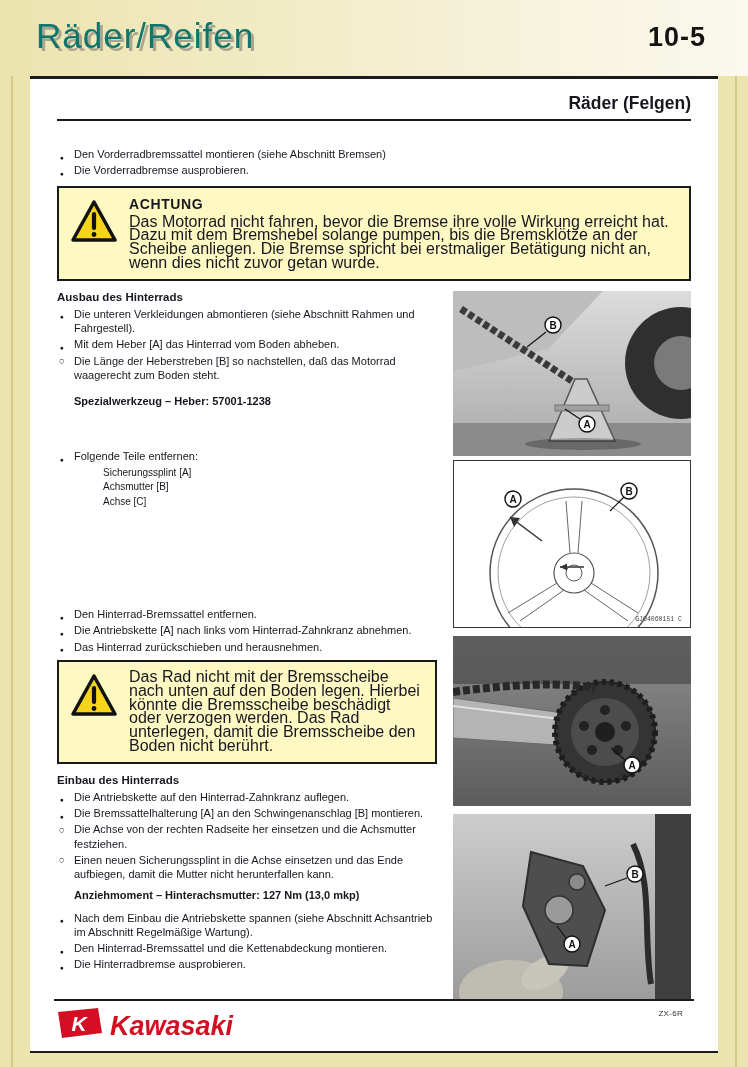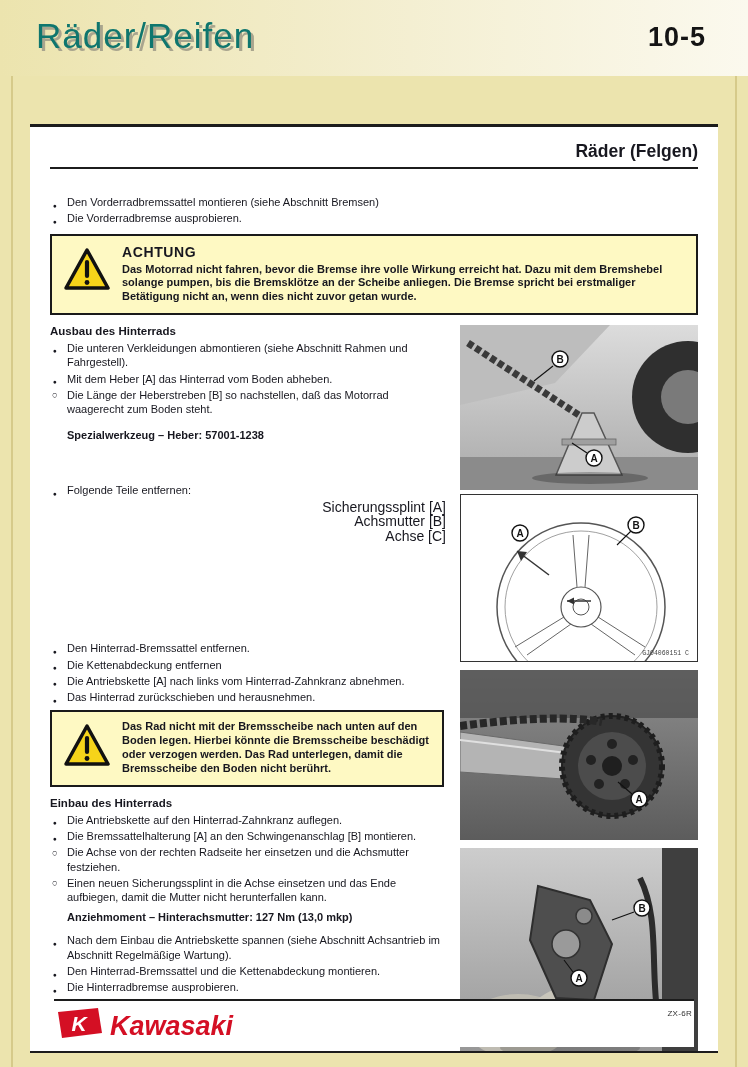--- a/index.html
+++ b/index.html
@@ -17,64 +17,64 @@
     background:linear-gradient(90deg,#ece4ae 0%,#f4efd2 55%,#fbf9ee 100%);}
   .page-title{position:absolute;top:16px;left:36px;
     font-size:35px;font-weight:normal;letter-spacing:1px;color:#0f766e;
     text-shadow:3px 3px 0 #a9a58e;}
   .page-number{position:absolute;top:22px;right:42px;
     font-size:27px;font-weight:bold;color:#141414;letter-spacing:1px;}
 
   
   .sheet{position:absolute;top:76px;left:30px;right:30px;bottom:14px;
     background:#ffffff;border-top:3px solid #1c1c1c;border-bottom:2px solid #1c1c1c;
-    padding:0 20px;box-sizing:border-box;overflow:hidden;margin-top:48px;}
+    padding:0 27px;box-sizing:border-box;overflow:hidden;}
 
   .felgen{ text-align:right;font-weight:bold;font-size:17.5px;margin:14px 0 5px 0;}
   .rule2{border:none;border-top:2.5px solid #1c1c1c;margin:0;}
 
   .li{position:relative;padding-left:17px;margin:0 0 2px 0;font-size:11px;line-height:14.3px;}
   .li.disc::before{content:"●";position:absolute;left:3px;top:3.5px;font-size:6.5px;}
   .li.circ::before{content:"○";position:absolute;left:2px;top:0.5px;font-size:9.5px;}
 
   .intro{margin-top:26px;}
 
   .warnbox{border:2px solid #1a1a1a;display:flex;gap:12px;padding:8px 10px 9px 12px;background:#fef9c3;}
   .warnbox .tri{flex:none;width:46px;padding-top:3px;}
   .warn-title{font-size:14px;font-weight:bold;letter-spacing:.6px;margin:0 0 3px 0;}
-  .warn-text{font-size:11px;font-weight:bold;line-height:13.8px;margin:0;}
+  .warn-text{font-size:16px;font-weight:normal;line-height:13.8px;margin:0;}
   .achtung{margin-top:8px;}
   .vorsicht{margin-top:6px;margin-right:2px;}
 
   .twocol{display:flex;gap:14px;margin-top:10px;}
   .col-left{flex:1;min-width:0;}
   .col-right{flex:none;width:238px;}
 
   .sec-head{font-size:11.5px;font-weight:bold;margin:0 0 4px 0;}
   .note{font-weight:bold;font-size:11px;margin:13px 0 0 17px;}
-  .part-line{font-size:14px;line-height:14.5px;padding-left:46px;text-align:right;}
+  .part-line{font-size:10px;line-height:14.5px;padding-left:46px;}
   .mt-parts{margin-top:42px;}
   .mt-b2{margin-top:98px;}
   .mt-einbau{margin-top:10px;}
   .mt-b3{margin-top:10px;}
 
   .fig{margin:0;}
   .fig svg{display:block;}
   .fig.diagram{border:1.5px solid #333;}
   .f-gap-s{margin-bottom:4px;} .f-gap-m{margin-bottom:8px;}
 
   .lbl circle{fill:#ffffff;stroke:#111;stroke-width:1.4;}
   .lbl text{font-size:10px;font-weight:bold;fill:#111;font-family:"Liberation Sans",sans-serif;}
   .lbl line{stroke:#111;stroke-width:1.1;}
   .figcode{font-size:6.5px;fill:#444;font-family:"Liberation Mono",monospace;}
 
   .footer{position:absolute;left:24px;right:24px;bottom:4px;height:46px;
     border-top:2.5px solid #1c1c1c;background:#fff;z-index:5;}
   .footer .logo{position:absolute;left:2px;top:6px;}
-  .model{position:absolute;right:2px;top:8px;font-size:8px;color:#333;letter-spacing:.3px;}
+  .model{position:absolute;right:11px;top:8px;font-size:8px;color:#333;letter-spacing:.3px;}
 </style>
 </head>
 <body>
 
 <div class="edge-line l"></div>
 <div class="edge-line r"></div>
 <div class="top-band"></div>
 
 <div class="page-title">Räder/Reifen</div>
 <div class="page-number">10-5</div>
@@ -114,21 +114,20 @@
 
       <p class="note">Spezialwerkzeug – Heber: 57001-1238</p>
 
       <div class="li disc mt-parts"><span>Folgende Teile entfernen:</span></div>
       <div class="part-line">Sicherungssplint [A]</div>
       <div class="part-line">Achsmutter [B]</div>
       <div class="part-line">Achse [C]</div>
 
       <div class="mt-b2">
         <div class="li disc"><span>Den Hinterrad-Bremssattel entfernen.</span></div>
-        <div class="li disc"><span>Die Kettenabdeckung entfernen</span></div>
         <div class="li disc"><span>Die Antriebskette [A] nach links vom Hinterrad-Zahnkranz abnehmen.</span></div>
         <div class="li disc"><span>Das Hinterrad zurückschieben und herausnehmen.</span></div>
       </div>
 
       <div class="warnbox vorsicht">
         <div class="tri">
           <svg width="46" height="44" viewBox="0 0 46 44">
             <polygon points="23,3 44,41 2,41" fill="#f6d41a" stroke="#111" stroke-width="3.5" stroke-linejoin="round"></polygon>
             <line x1="23" y1="15" x2="23" y2="29" stroke="#111" stroke-width="4.2" stroke-linecap="round"></line>
             <circle cx="23" cy="35.5" r="2.4" fill="#111"></circle>

